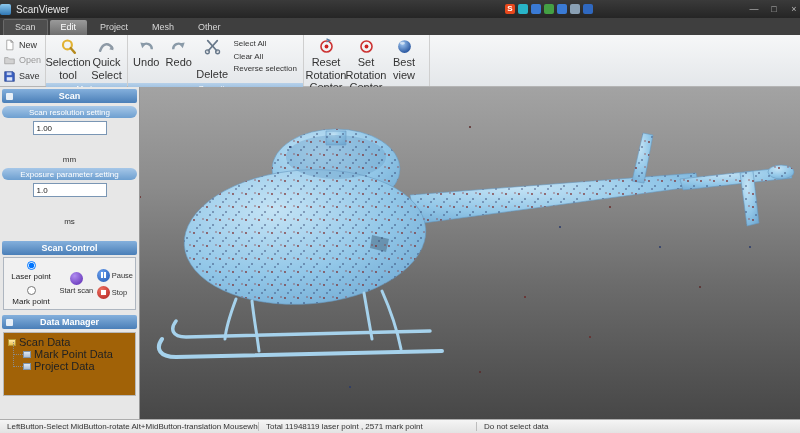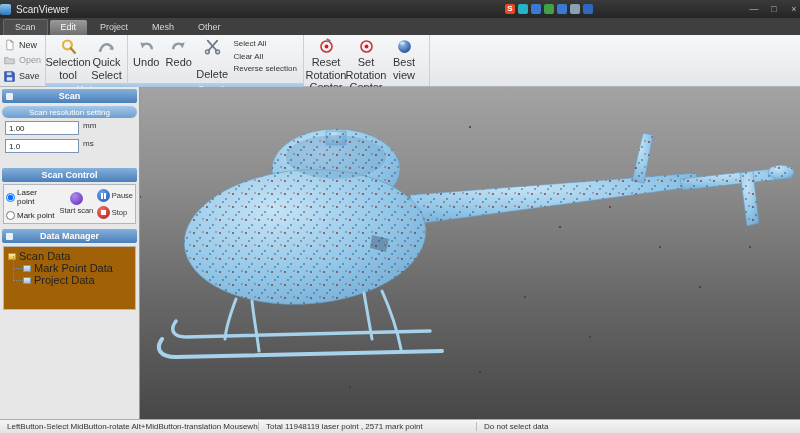--- a/index.html
+++ b/index.html
@@ -44,26 +44,26 @@
 
   
   .content{flex:1;display:flex;min-height:0;}
   .sidebar{width:140px;flex:0 0 140px;background:#e7e7e7;border-right:1px solid #979797;display:flex;flex-direction:column;overflow:hidden;}
   .phead{margin:2px 2px 0;height:14px;border-radius:2px;background:linear-gradient(#84b0dc,#45７
 
 
 ab0);background:linear-gradient(#84b0dc,#4a7fb8);color:#fff;font-size:9px;font-weight:bold;display:flex;align-items:center;justify-content:center;position:relative;}
   .phead .pin{position:absolute;left:4px;width:7px;height:7px;background:rgba(255,255,255,.85);border-radius:1px;}
   .subhead{margin:3px 2px 0;height:12px;border-radius:6px;background:linear-gradient(#a6c7e8,#6d9fd0);color:#fff;font-size:8px;display:flex;align-items:center;justify-content:center;}
-  .inrow{margin:3px 5px 1px;display:flex;align-items:flex-start;gap:4px;}
+  .inrow{margin:3px 5px 1px;display:flex;align-items:center;gap:20px;flex-direction:column;}
   .inrow input{width:74px;height:14px;font-size:8px;border:1px solid #7a96b4;background:#fff;padding:0 3px;color:#222;}
   .unit{font-size:8px;color:#333;}
   .scanctl{margin:2px 3px 0;border:1px solid #aeb6c0;background:#f1f1f1;padding:3px 2px;display:flex;gap:3px;align-items:center;}
   .radios{display:flex;flex-direction:column;gap:5px;width:52px;}
-  .radio{display:flex;align-items:center;gap:2px;font-size:8px;color:#222;}
+  .radio{display:flex;align-items:center;gap:2px;font-size:8px;color:#222;flex-direction:column;}
   .radio input{width:9px;height:9px;margin:0;}
   .sbtn{display:flex;align-items:center;font-size:7.5px;color:#333;gap:2px;}
   .sbtn.col{flex-direction:column;width:36px;text-align:center;line-height:1.1;}
   .pscol{display:flex;flex-direction:column;gap:4px;}
   .cicon{width:13px;height:13px;border-radius:50%;flex:0 0 13px;position:relative;}
   .cicon.start{background:radial-gradient(circle at 35% 30%,#b08cf0,#5a28b0);}
   .cicon.pause{background:radial-gradient(circle at 35% 30%,#6aa0ee,#1f55b0);}
   .cicon.stop{background:radial-gradient(circle at 35% 30%,#ee7060,#b01f1f);}
   .cicon.pause::before{content:"";position:absolute;left:4px;top:3.5px;width:2px;height:6px;background:#fff;box-shadow:3px 0 0 #fff;}
   .cicon.stop::before{content:"";position:absolute;left:4px;top:4px;width:5px;height:5px;background:#fff;}
@@ -244,20 +244,21 @@
         <span class="pin"></span>
         <span>Scan</span>
       </div>
 
       <div class="subhead">Scan resolution setting</div>
       <div class="inrow">
         <input type="text" value="1.00" style="">
         <span class="unit">mm</span>
       </div>
 
+      <div class="subhead">Exposure parameter setting</div>
       <div class="inrow">
         <input type="text" value="1.0" style="">
         <span class="unit">ms</span>
       </div>
 
       <div class="phead" style="margin-top:14px;">
         <span>Scan Control</span>
       </div>
       <div class="scanctl">
         <div class="radios">

